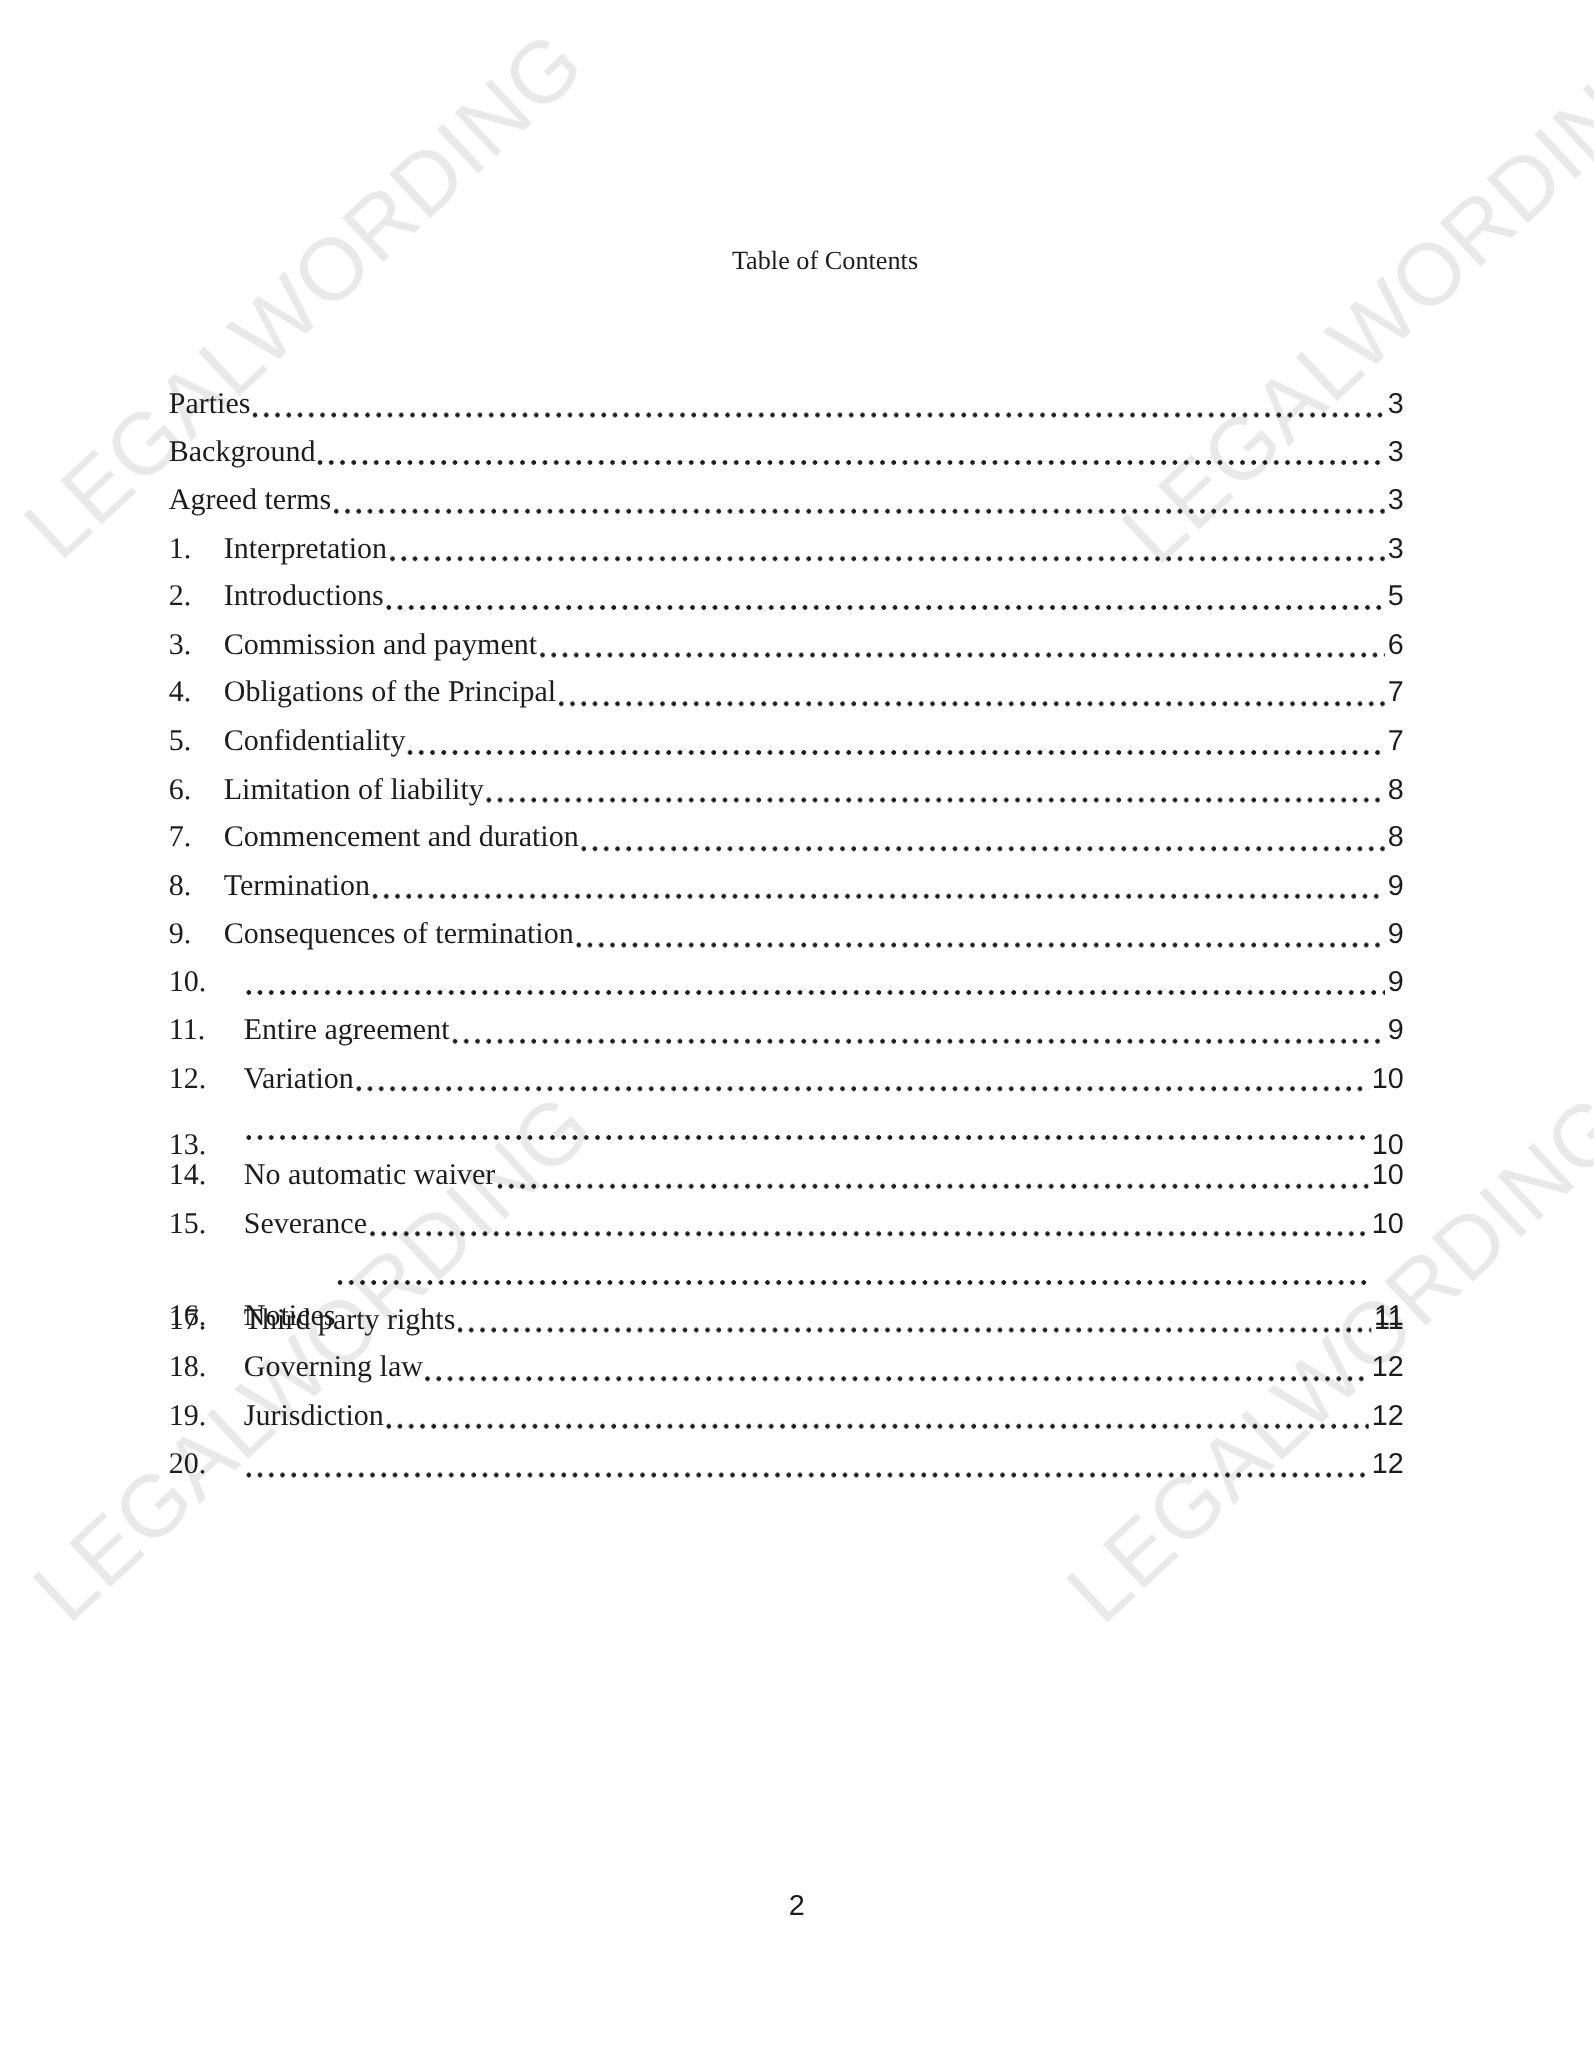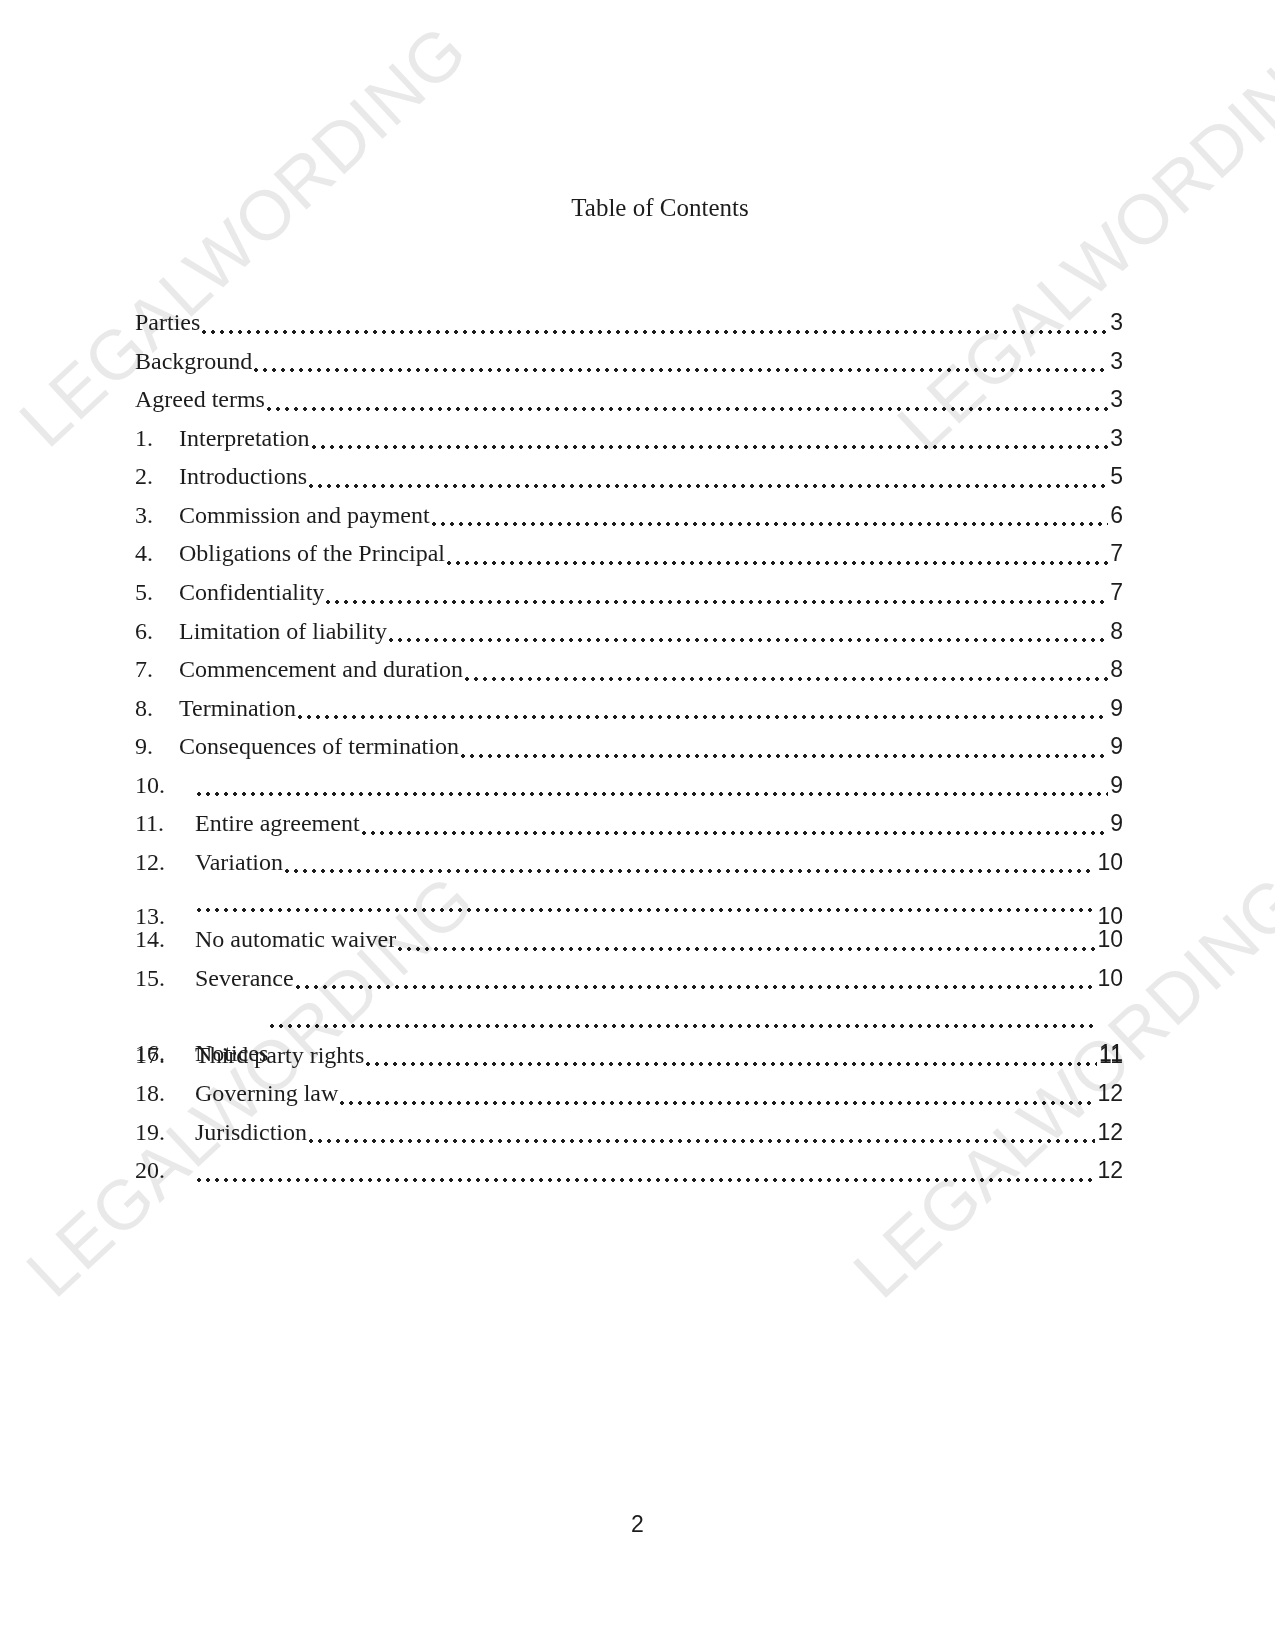--- a/index.html
+++ b/index.html
@@ -29,21 +29,21 @@
   .wm3 { left: 250px;  top: 1086px; }
   .wm4 { left: 1077px; top: 1087px; }
 
   .content { position: relative; z-index: 1; }
 
   .title {
     position: absolute;
     top: 193px; left: 0; right: 0;
     margin: 0;
     text-align: center;
-    font-size: 25px;
+    font-size: 21px;
     font-weight: 400;
     line-height: 30px;
     padding-left: 45px;
   }
 
   .toc {
     position: absolute;
     top: 303px;
     left: 130px;
     right: 152px;

